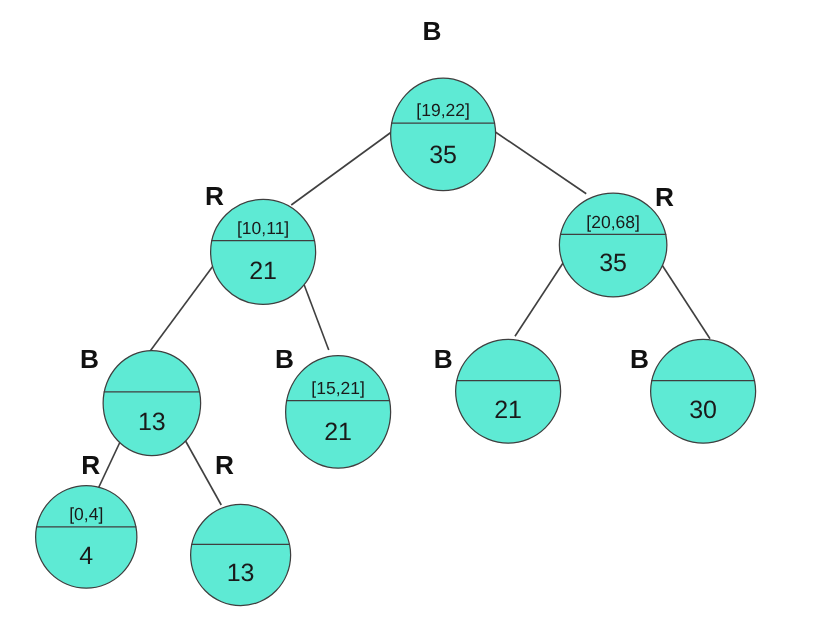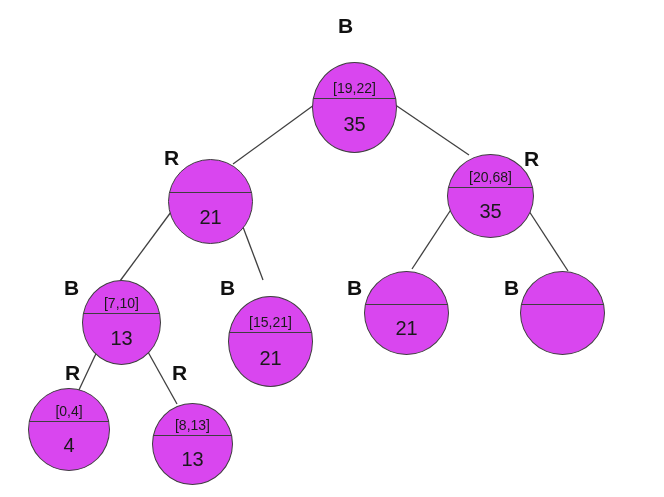--- a/index.html
+++ b/index.html
@@ -14,21 +14,21 @@
     overflow: hidden;
   }
   svg.edges {
     position: absolute; left: 0; top: 0; width: 664px; height: 497px;
   }
   .node {
     position: absolute;
     border: 1.4px solid #3f3f3f;
     border-radius: 50%;
     box-sizing: border-box;
-    background: #d946ef;
+    background: #5eead4;
   }
   .node .interval {
     position: absolute; left: 0; top: 0; width: 100%; height: 39%;
     display: flex; align-items: flex-end; justify-content: center;
     font-size: 14px; padding-bottom: 2px; box-sizing: border-box;
     white-space: nowrap;
   }
   .node .divider {
     position: absolute; left: 0; top: 39%; width: 100%;
     border-top: 1.4px solid #3f3f3f;
@@ -70,56 +70,56 @@
   <div class="color-label" style="left:65px;  top:361px;">R</div>
   <div class="color-label" style="left:172px; top:361px;">R</div>
 
   <div class="node" style="left:312px; top:62px; width:85px; height:91px;">
     <div class="interval">[19,22]</div>
     <div class="divider"></div>
     <div class="max">35</div>
   </div>
 
   <div class="node" style="left:168px; top:159px; width:85px; height:85px;">
+    <div class="interval">[10,11]</div>
     <div class="divider"></div>
     <div class="max">21</div>
   </div>
 
   <div class="node" style="left:447px; top:154px; width:87px; height:84px;">
     <div class="interval">[20,68]</div>
     <div class="divider"></div>
     <div class="max">35</div>
   </div>
 
   <div class="node" style="left:82px; top:280px; width:79px; height:85px;">
-    <div class="interval">[7,10]</div>
     <div class="divider"></div>
     <div class="max">13</div>
   </div>
 
-  <div class="node" style="left:228px; top:296px; width:85px; height:91px;">
+  <div class="node" style="left:228px; top:284px; width:85px; height:91px;">
     <div class="interval">[15,21]</div>
     <div class="divider"></div>
     <div class="max">21</div>
   </div>
 
   <div class="node" style="left:364px; top:271px; width:85px; height:84px;">
     <div class="divider"></div>
     <div class="max">21</div>
   </div>
 
   <div class="node" style="left:520px; top:271px; width:85px; height:84px;">
     <div class="divider"></div>
+    <div class="max">30</div>
   </div>
 
   <div class="node" style="left:28px; top:388px; width:82px; height:83px;">
     <div class="interval">[0,4]</div>
     <div class="divider"></div>
     <div class="max">4</div>
   </div>
 
   <div class="node" style="left:152px; top:403px; width:81px; height:82px;">
-    <div class="interval">[8,13]</div>
     <div class="divider"></div>
     <div class="max">13</div>
   </div>
 
 </div>
 
 </body></html>

